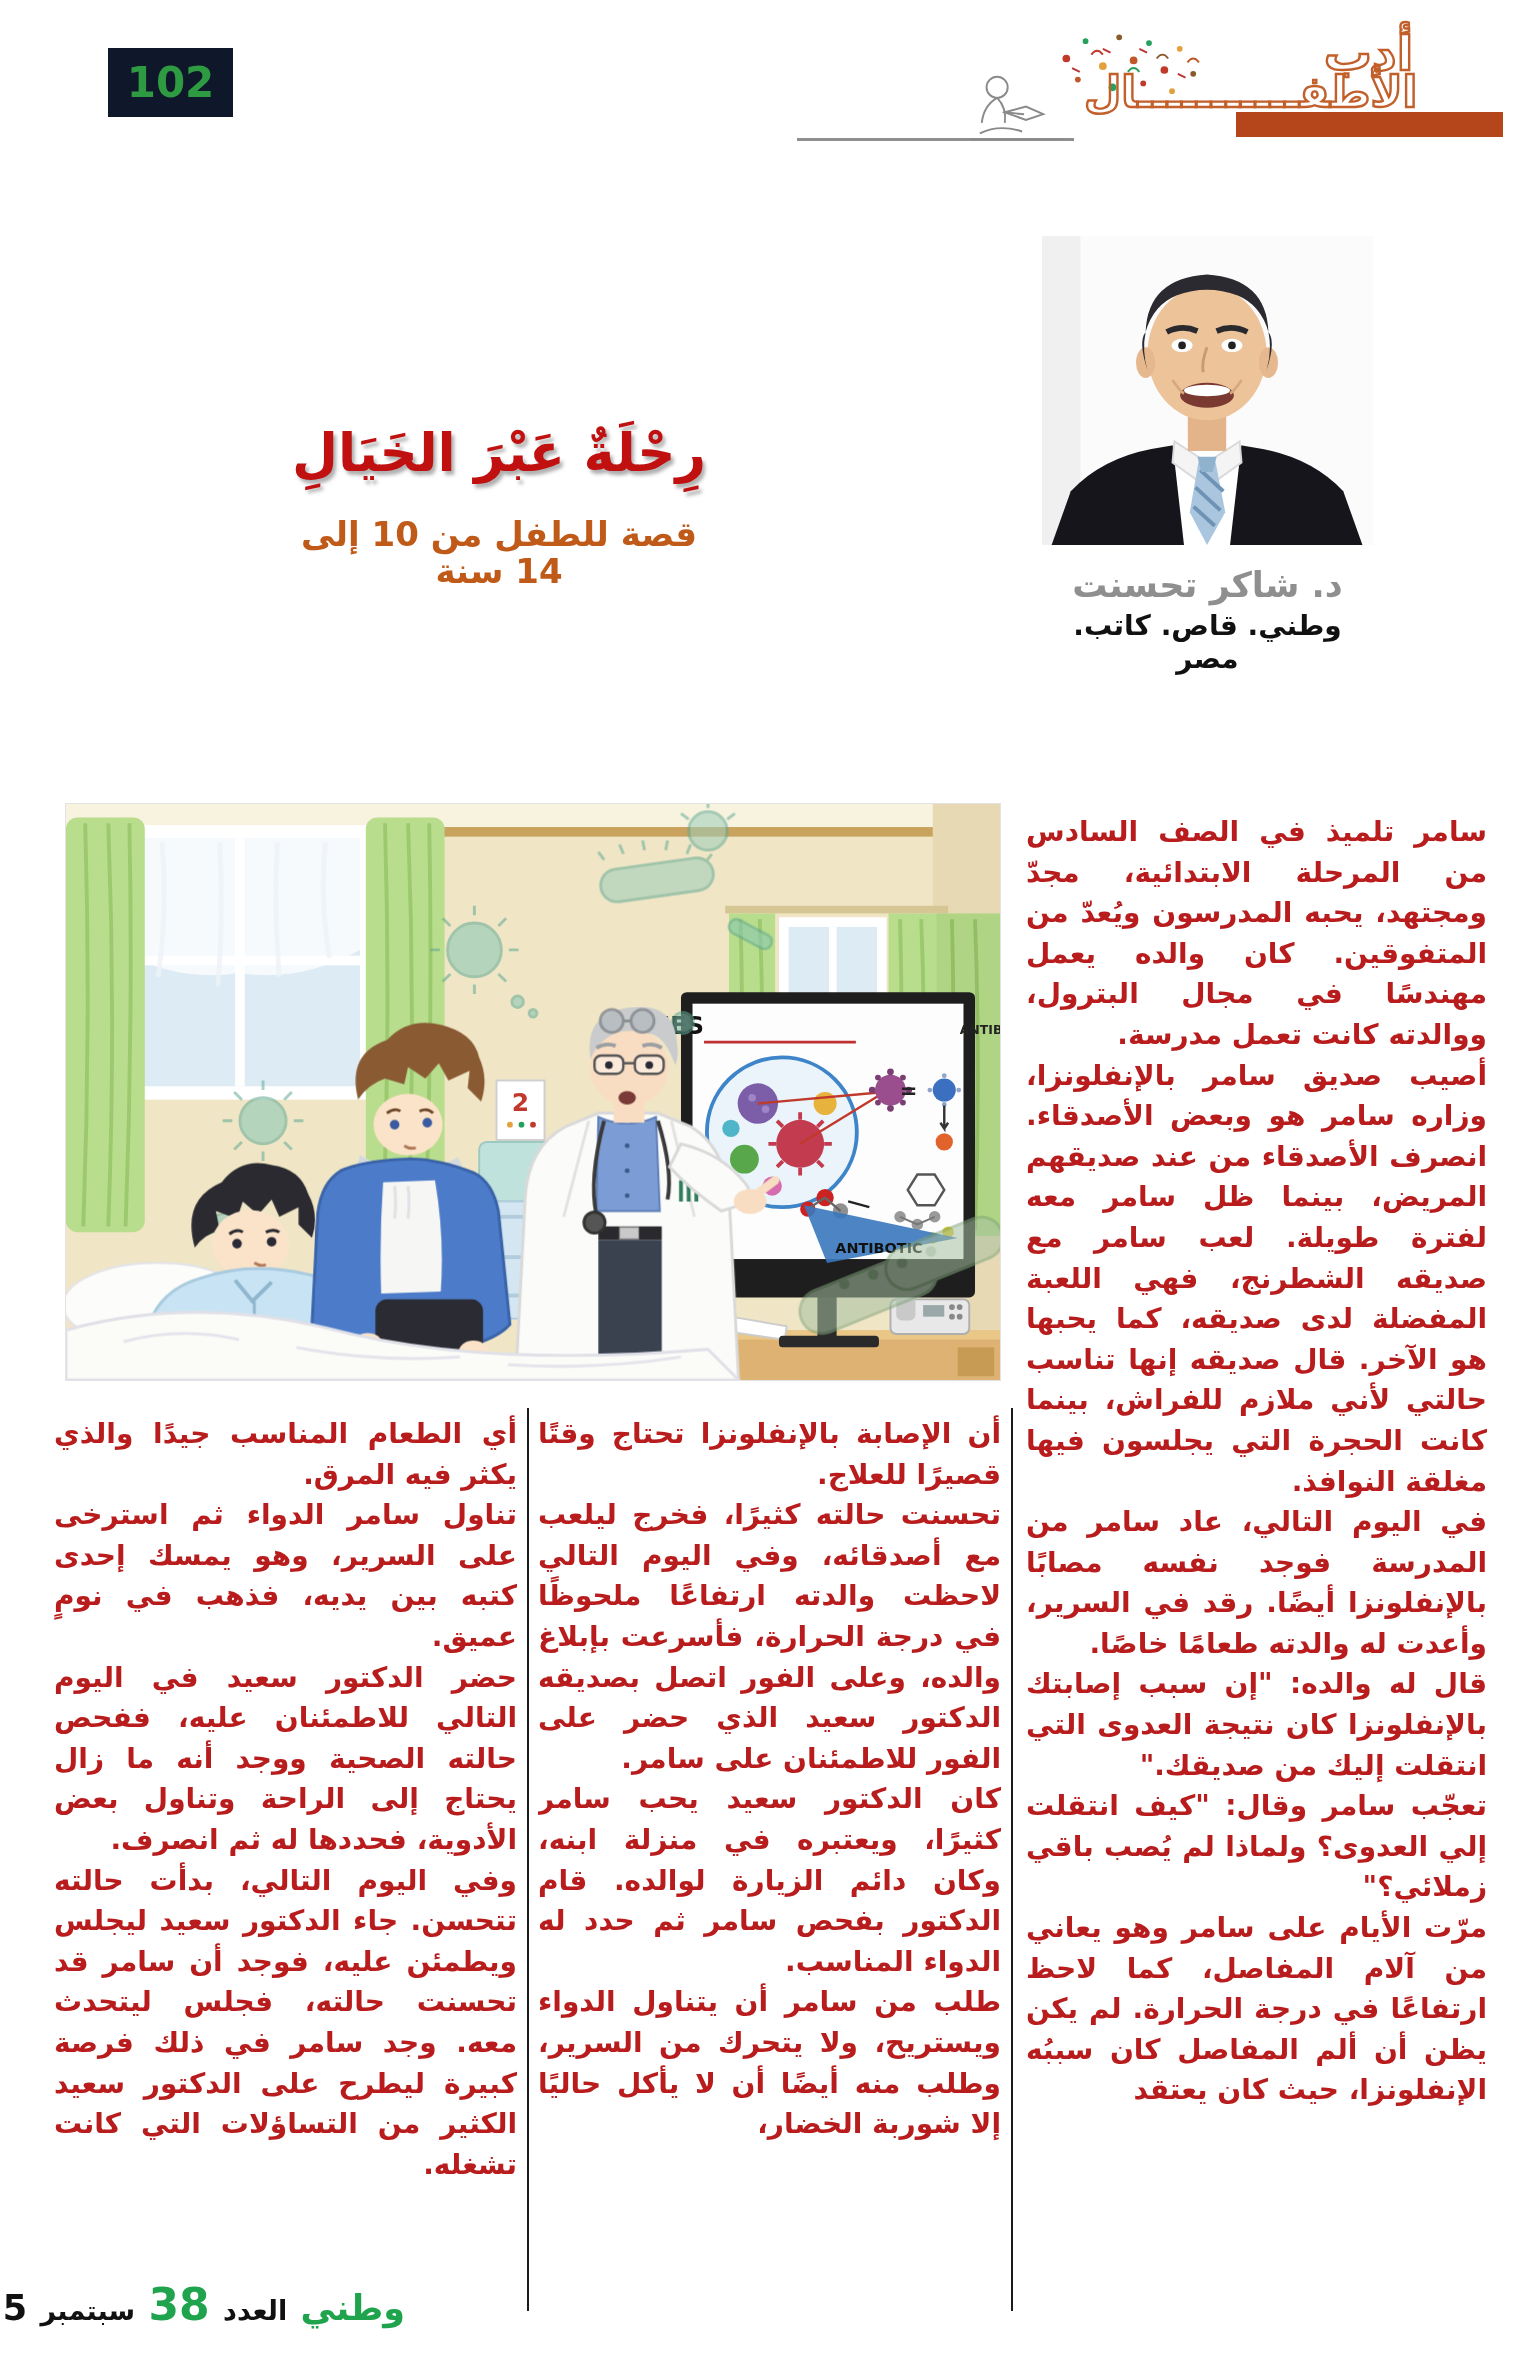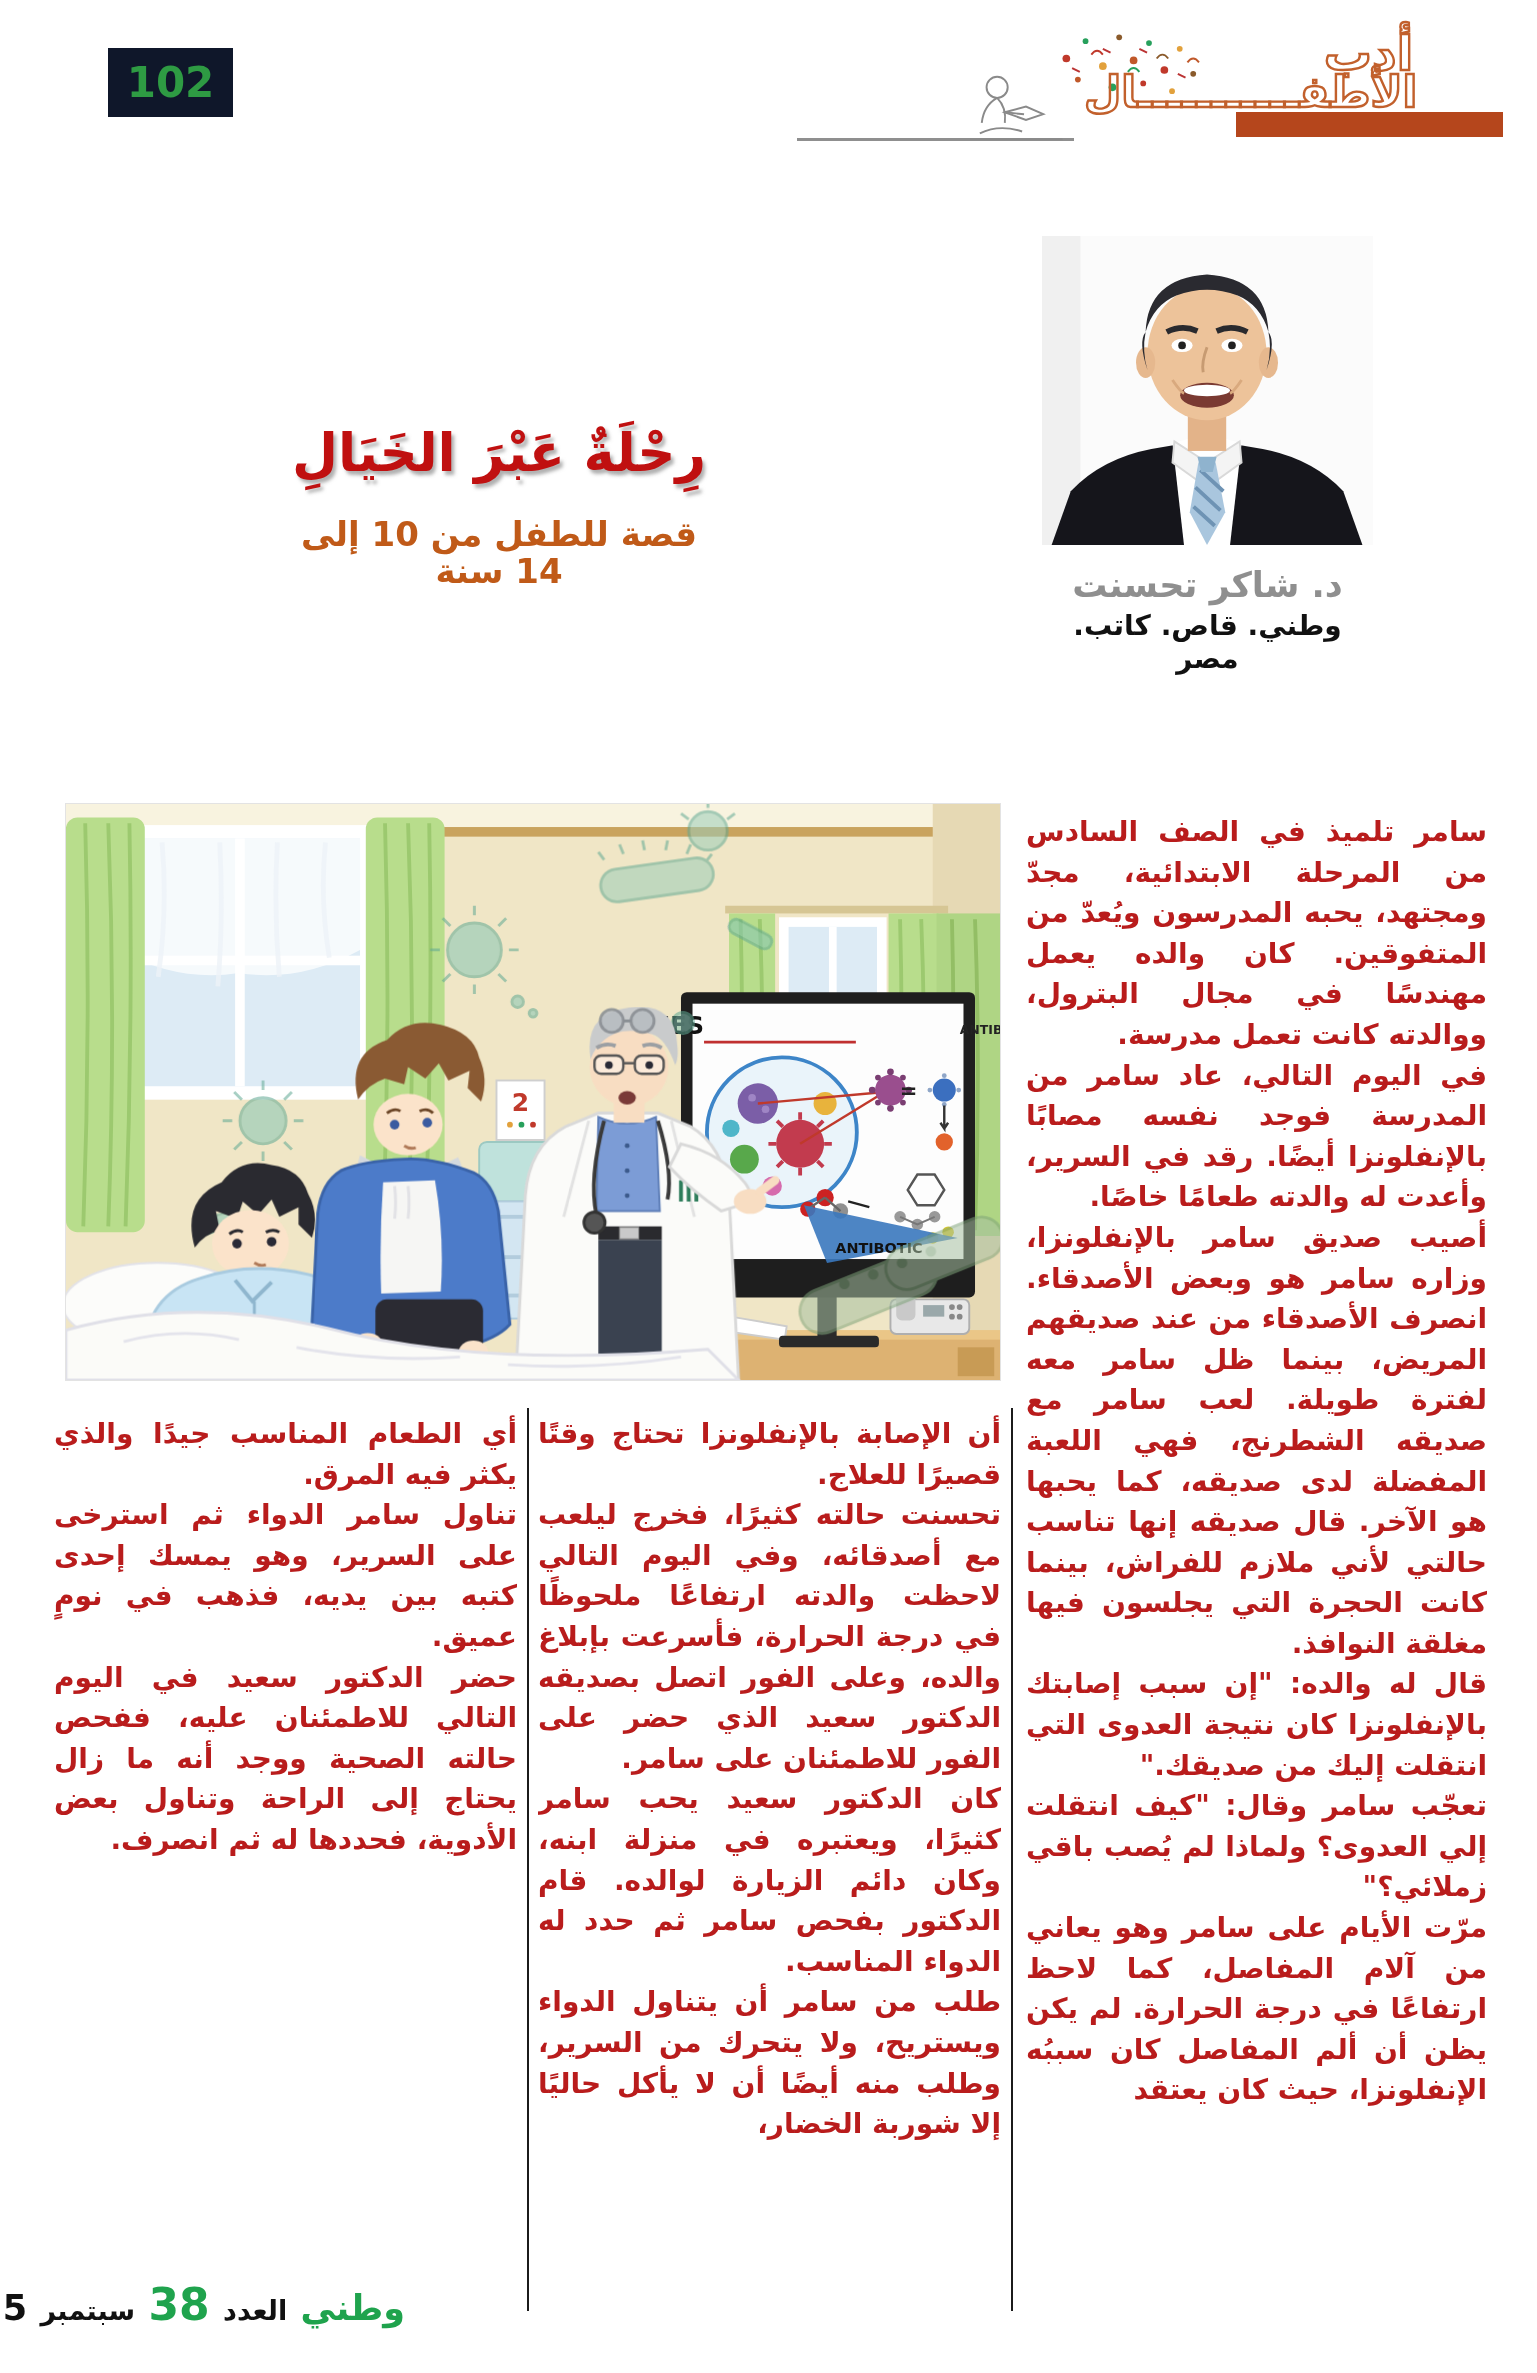--- a/index.html
+++ b/index.html
@@ -370,38 +370,39 @@
 
       <g>
         <path d="M0,548 Q130,512 272,546 Q430,588 668,568 L700,600 L0,600 Z" fill="#FBFBF8" stroke="#E0E0E8" stroke-width="3"></path>
         <path d="M60,560 q60,-16 120,-2 M240,566 q80,16 170,10 M460,584 q90,6 180,-8" stroke="#E4E4EC" stroke-width="3" fill="none"></path>
       </g>
     </svg>
   </div>
 
   <div class="col col-right">
       <p class="para">سامر تلميذ في الصف السادس من المرحلة الابتدائية، مجدّ ومجتهد، يحبه المدرسون ويُعدّ من المتفوقين. كان والده يعمل مهندسًا في مجال البترول، ووالدته كانت تعمل مدرسة.</p>
+      <p class="para">أصيب صديق سامر بالإنفلونزا، وزاره سامر هو وبعض الأصدقاء. انصرف الأصدقاء من عند صديقهم المريض، بينما ظل سامر معه لفترة طويلة. لعب سامر مع صديقه الشطرنج، فهي اللعبة المفضلة لدى صديقه، كما يحبها هو الآخر. قال صديقه إنها تناسب حالتي لأني ملازم للفراش، بينما كانت الحجرة التي يجلسون فيها مغلقة النوافذ.</p>
       <p class="para">في اليوم التالي، عاد سامر من المدرسة فوجد نفسه مصابًا بالإنفلونزا أيضًا. رقد في السرير، وأعدت له والدته طعامًا خاصًا.</p>
-      <p class="para">أصيب صديق سامر بالإنفلونزا، وزاره سامر هو وبعض الأصدقاء. انصرف الأصدقاء من عند صديقهم المريض، بينما ظل سامر معه لفترة طويلة. لعب سامر مع صديقه الشطرنج، فهي اللعبة المفضلة لدى صديقه، كما يحبها هو الآخر. قال صديقه إنها تناسب حالتي لأني ملازم للفراش، بينما كانت الحجرة التي يجلسون فيها مغلقة النوافذ.</p>
       <p class="para">قال له والده: "إن سبب إصابتك بالإنفلونزا كان نتيجة العدوى التي انتقلت إليك من صديقك."</p>
       <p class="para">تعجّب سامر وقال: "كيف انتقلت إلي العدوى؟ ولماذا لم يُصب باقي زملائي؟"</p>
       <p class="para">مرّت الأيام على سامر وهو يعاني من آلام المفاصل، كما لاحظ ارتفاعًا في درجة الحرارة. لم يكن يظن أن ألم المفاصل كان سببُه الإنفلونزا، حيث كان يعتقد</p>
     </div>
   <div class="divider div-2"></div>
   <div class="col col-middle">
       <p class="para">أن الإصابة بالإنفلونزا تحتاج وقتًا قصيرًا للعلاج.</p>
       <p class="para">تحسنت حالته كثيرًا، فخرج ليلعب مع أصدقائه، وفي اليوم التالي لاحظت والدته ارتفاعًا ملحوظًا في درجة الحرارة، فأسرعت بإبلاغ والده، وعلى الفور اتصل بصديقه الدكتور سعيد الذي حضر على الفور للاطمئنان على سامر.</p>
       <p class="para">كان الدكتور سعيد يحب سامر كثيرًا، ويعتبره في منزلة ابنه، وكان دائم الزيارة لوالده. قام الدكتور بفحص سامر ثم حدد له الدواء المناسب.</p>
       <p class="para">طلب من سامر أن يتناول الدواء ويستريح، ولا يتحرك من السرير، وطلب منه أيضًا أن لا يأكل حاليًا إلا شوربة الخضار،</p>
     </div>
   <div class="divider div-1"></div>
   <div class="col col-left">
       <p class="para">أي الطعام المناسب جيدًا والذي يكثر فيه المرق.</p>
       <p class="para">تناول سامر الدواء ثم استرخى على السرير، وهو يمسك إحدى كتبه بين يديه، فذهب في نومٍ عميق.</p>
       <p class="para">حضر الدكتور سعيد في اليوم التالي للاطمئنان عليه، ففحص حالته الصحية ووجد أنه ما زال يحتاج إلى الراحة وتناول بعض الأدوية، فحددها له ثم انصرف.</p>
+      <p class="para">وفي اليوم التالي، بدأت حالته تتحسن. جاء الدكتور سعيد ليجلس ويطمئن عليه، فوجد أن سامر قد تحسنت حالته، فجلس ليتحدث معه. وجد سامر في ذلك فرصة كبيرة ليطرح على الدكتور سعيد الكثير من التساؤلات التي كانت تشغله.</p>
     </div>
 
   <div class="footer">
     <span class="f-mag">وطني</span>
     <span class="f-issue">العدد</span>
     <span class="f-num">38</span>
     <span class="f-month">سبتمبر</span>
     <span class="f-year">2025</span>
   </div>
 

